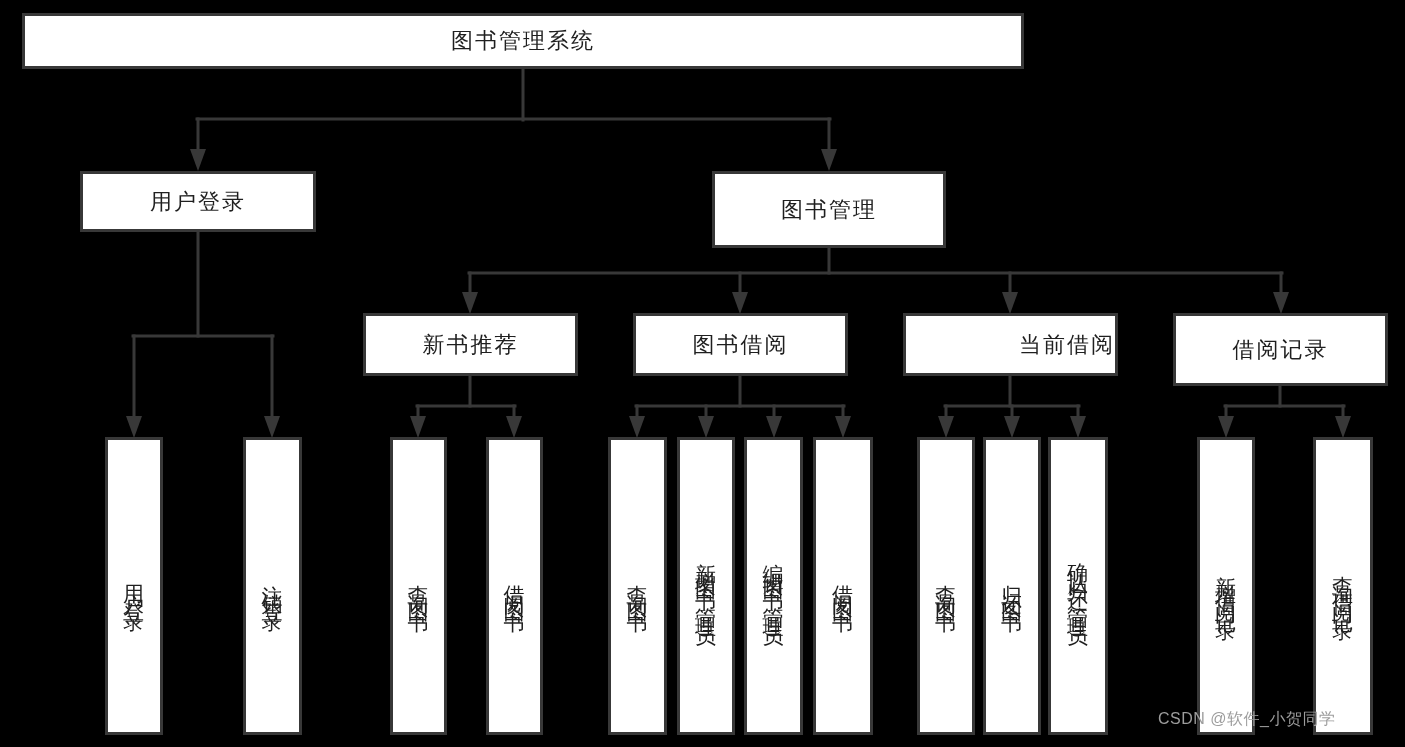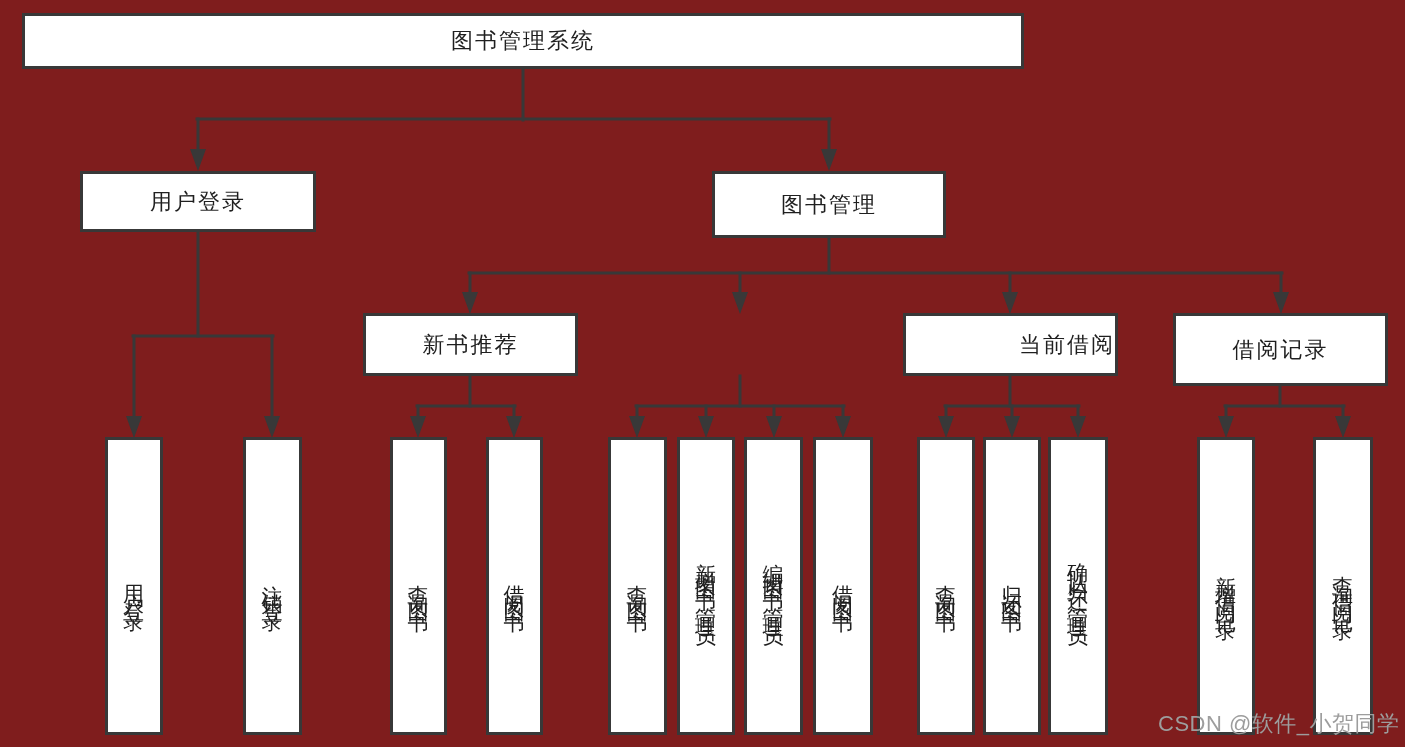--- a/index.html
+++ b/index.html
@@ -1,35 +1,35 @@
 <!DOCTYPE html>
 <html><head>
 <meta charset="utf-8">
 <style>
   html, body { margin:0; padding:0; background:#ffffff; }
   .stage {
     position:relative; width:1405px; height:747px;
-    background:#7f1d1d; overflow:hidden;
+    background:#000000; overflow:hidden;
     font-family:"Liberation Sans", sans-serif;
     color:#1f1f1f;
   }
   #connectors { position:absolute; left:0; top:0; width:1405px; height:747px; }
   .node {
     position:absolute; box-sizing:border-box;
     background:#ffffff; border:3px solid #383838;
     display:flex; align-items:center; justify-content:center;
   }
   .hbox { font-size:22px; letter-spacing:2px; white-space:nowrap; }
   .vbox span {
     writing-mode:vertical-rl; text-orientation:mixed;
     font-size:21px; line-height:1; letter-spacing:9px; white-space:nowrap;
   }
   .watermark {
     position:absolute; left:1158px; top:709px;
-    font-size:22px; letter-spacing:0.5px; color:#9d9d9d;
+    font-size:16px; letter-spacing:0.5px; color:#9d9d9d;
     white-space:nowrap; z-index:5;
   }
 </style>
 </head>
 <body>
 
 <div class="stage">
 
   <svg id="connectors" viewBox="0 0 1405 747" xmlns="http://www.w3.org/2000/svg">
       <line x1="523" y1="69" x2="523" y2="120" stroke="#383838" stroke-width="3" stroke-linecap="square"></line>
@@ -86,26 +86,29 @@
       <polygon points="1335,416 1351,416 1343,438" fill="#383838"></polygon>
     </svg>
 
   <div class="node hbox" style="left:22px; top:13px; width:1002px; height:56px;">
     <span>图书管理系统</span>
   </div>
 
   <div class="node hbox" style="left:80px; top:171px; width:236px; height:61px;">
     <span>用户登录</span>
   </div>
-  <div class="node hbox" style="left:712px; top:171px; width:234px; height:67px;">
+  <div class="node hbox" style="left:712px; top:171px; width:234px; height:77px;">
     <span>图书管理</span>
   </div>
 
   <div class="node hbox" style="left:363px; top:313px; width:215px; height:63px;text-align:center;">
     <span>新书推荐</span>
+  </div>
+  <div class="node hbox" style="left:633px; top:313px; width:215px; height:63px;">
+    <span>图书借阅</span>
   </div>
   <div class="node hbox" style="left:903px; top:313px; width:215px; height:63px;justify-content:flex-end;">
     <span>当前借阅</span>
   </div>
   <div class="node hbox" style="left:1173px; top:313px; width:215px; height:73px;">
     <span>借阅记录</span>
   </div>
 
   <div class="node vbox" style="left:105px; top:437px; width:58px; height:298px;">
     <span>用户登录</span>

